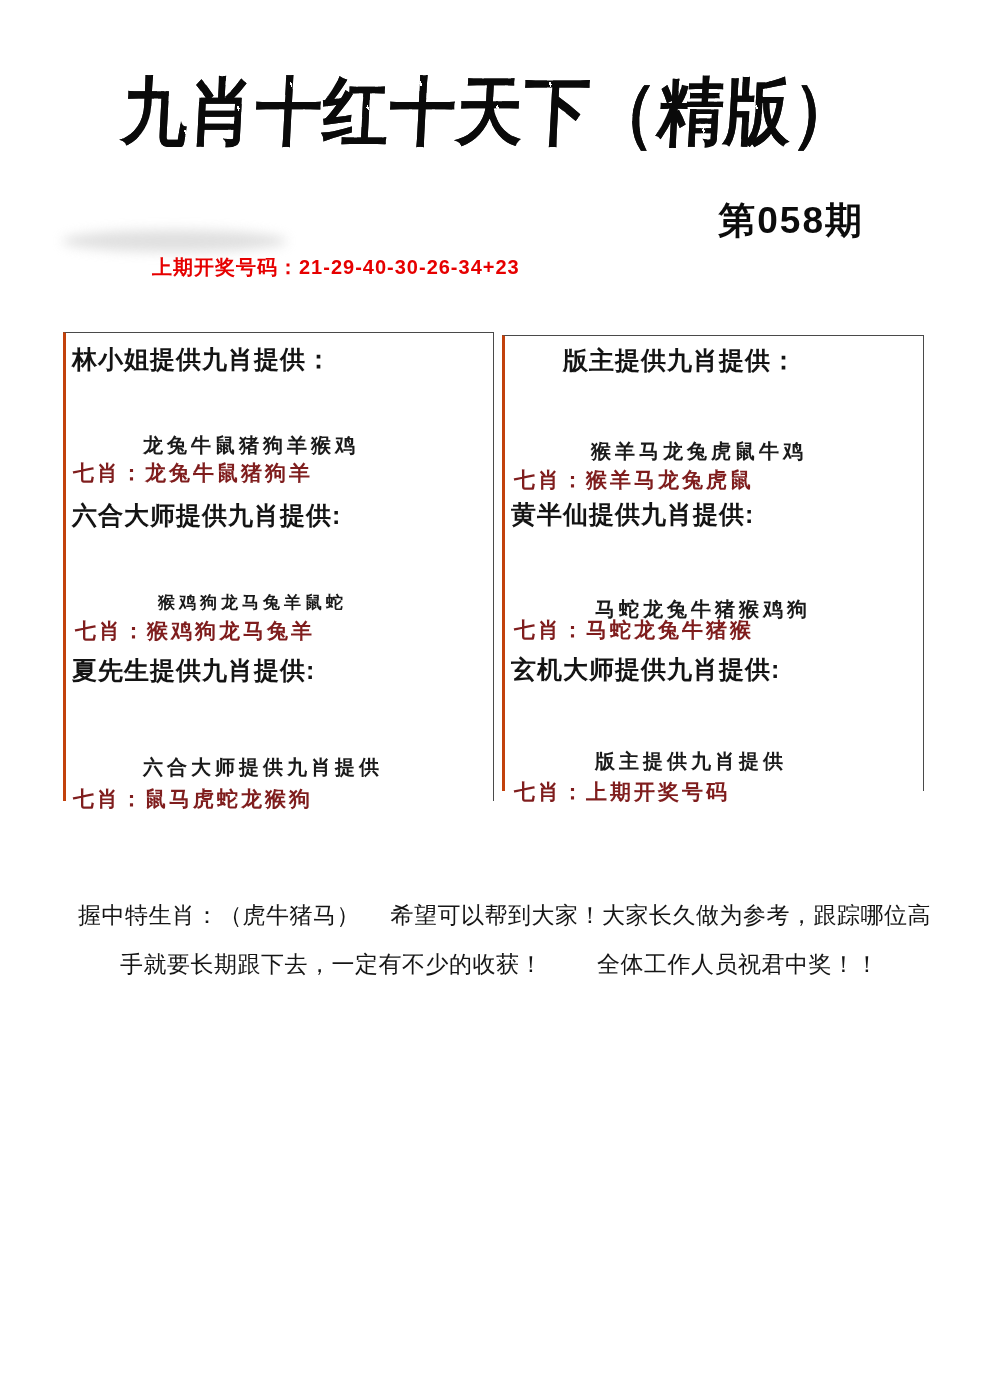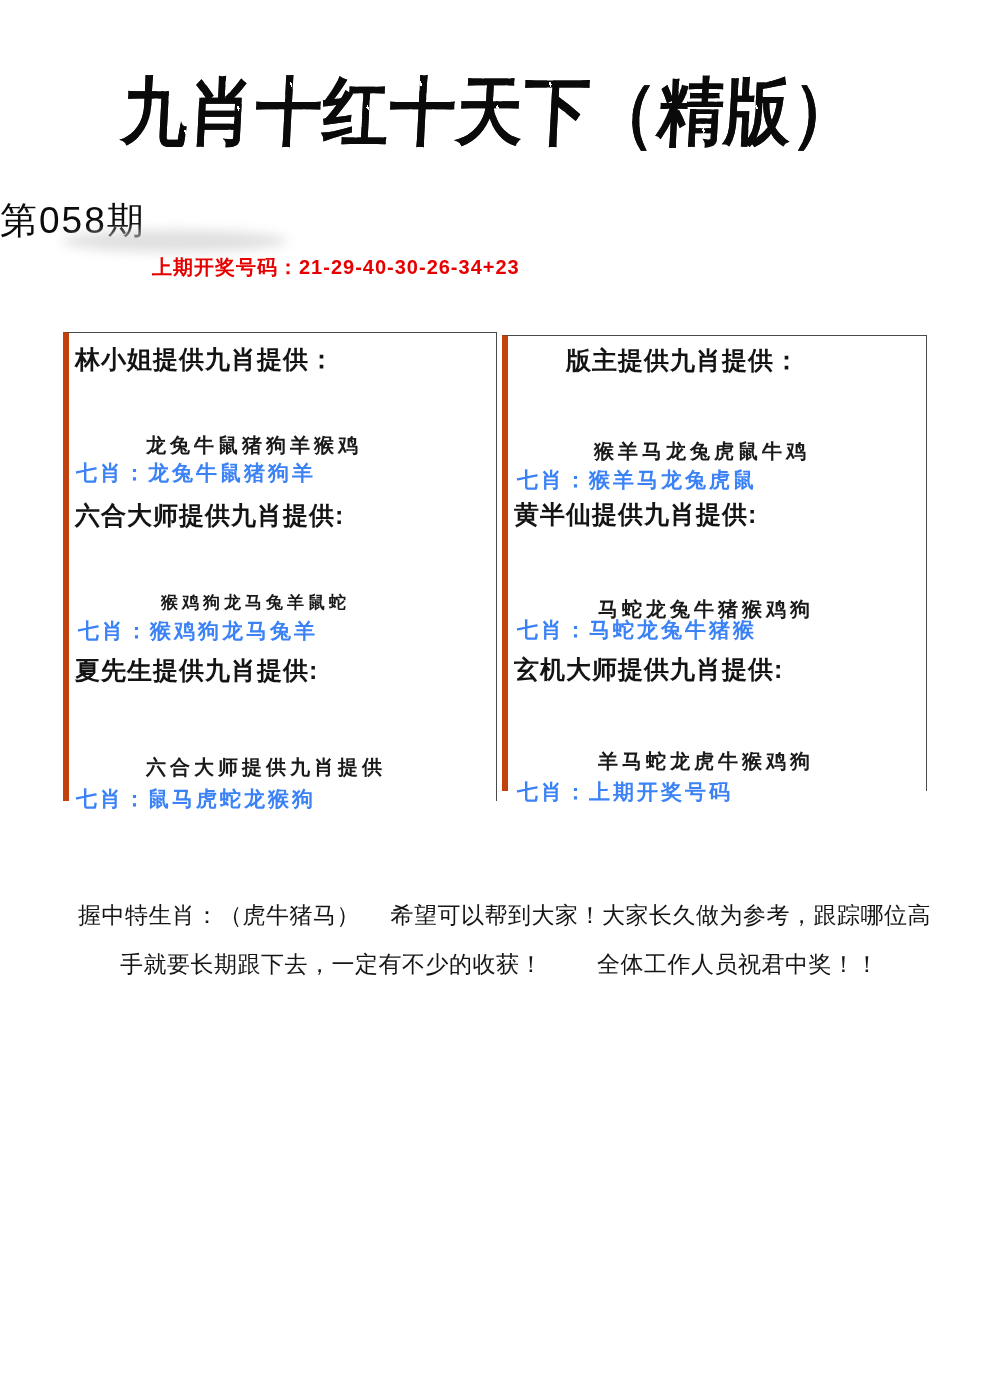--- a/index.html
+++ b/index.html
@@ -43,23 +43,23 @@
       -webkit-background-clip: text;
       background-clip: text;
       color: transparent;
     }
   }
   .issue {
     position: absolute;
     top: 196px;
     left: 0;
     width: 864px;
-    text-align: left;
+    text-align: right;
     font-size: 37px;
-    font-weight: 400;
+    font-weight: 700;
     color: #0c0c0c;
     letter-spacing: 2px;
   }
   .draw {
     position: absolute;
     top: 254px;
     left: 152px;
     font-size: 20px;
     font-weight: 700;
     letter-spacing: 1px;
@@ -82,21 +82,21 @@
     position: absolute;
     top: 332px;
     left: 63px;
     width: 858px;
     height: 480px;
   }
   .box {
     position: absolute;
     top: 0;
     border-top: 1px solid #4a4a4a;
-    border-left: 6px solid #c2410c;
+    border-left: 3px solid #c2410c;
     border-right: 1px solid #4a4a4a;
     border-bottom: none;
   }
   .box-left  { left: 0;     width: 427px; height: 468px; }
   .box-right { left: 439px; top: 3px; width: 418px; height: 455px; }
 
   .header {
     position: absolute;
     left: 6px;
     font-size: 25px;
@@ -112,21 +112,21 @@
     letter-spacing: 4px;
     white-space: nowrap;
     color: #1a1a1a;
   }
   .seven {
     position: absolute;
     font-size: 21px;
     font-weight: 700;
     letter-spacing: 3px;
     white-space: nowrap;
-    color: #3b82f6;
+    color: #7f1d1d;
   }
 
   
   .h-l1 { top: 10px; }
   .n-l1 { top: 99px;  left: 77px; }
   .s-l1 { top: 126px; left: 7px; }
   .h-l2 { top: 166px; }
   .n-l2 { top: 258px; left: 92px; font-size: 17px; filter: blur(0.4px); }
   .s-l2 { top: 284px; left: 9px; }
   .h-l3 { top: 321px; }
@@ -191,21 +191,21 @@
     <div class="box box-right">
       <div class="header h-r1">版主提供九肖提供：</div>
       <div class="nine n-r1">猴羊马龙兔虎鼠牛鸡</div>
       <div class="seven s-r1">七肖：猴羊马龙兔虎鼠</div>
 
       <div class="header h-r2">黄半仙提供九肖提供:</div>
       <div class="nine n-r2">马蛇龙兔牛猪猴鸡狗</div>
       <div class="seven s-r2">七肖：马蛇龙兔牛猪猴</div>
 
       <div class="header h-r3">玄机大师提供九肖提供:</div>
-      <div class="nine n-r3">羊马蛇龙虎牛猴鸡狗</div>
+      <div class="nine n-r3">版主提供九肖提供</div>
       <div class="seven s-r3">七肖：上期开奖号码</div>
     </div>
 
   </div>
 
   <div class="fline f2">握中特生肖：（虎牛猪马）　 希望可以帮到大家！大家长久做为参考，跟踪哪位高</div>
   <div class="fline f3">手就要长期跟下去，一定有不少的收获！　　 全体工作人员祝君中奖！！</div>
 
 </div>
 

